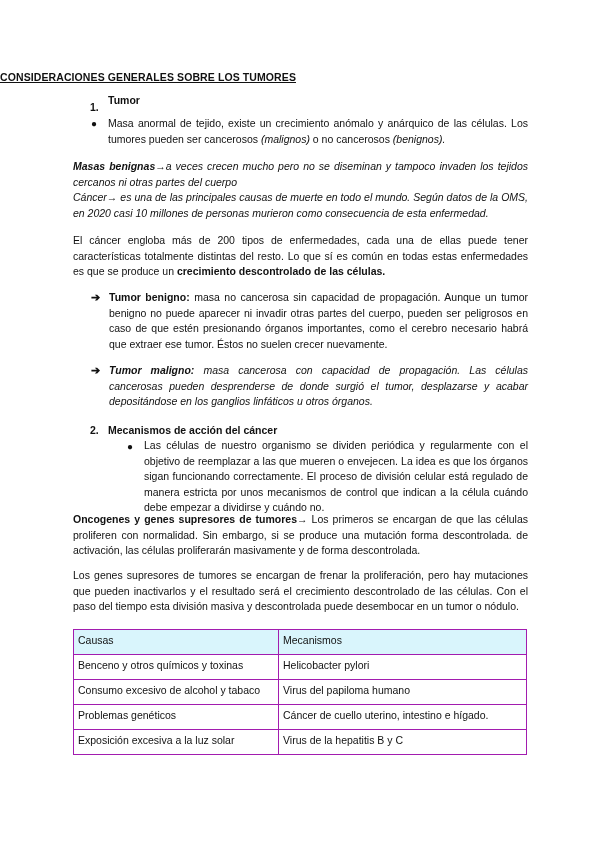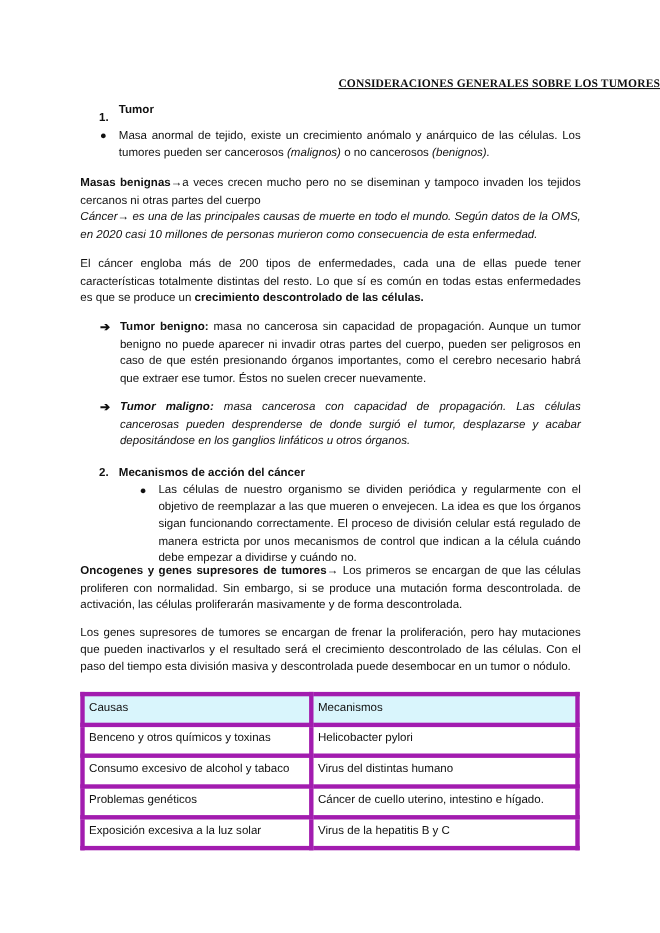--- a/index.html
+++ b/index.html
@@ -1,47 +1,47 @@
 <!DOCTYPE html>
 <html><head>
 <meta charset="utf-8">
 <style>
   html, body { margin:0; padding:0; background:#ffffff; }
   body { width:600px; height:848px; position:relative; overflow:hidden;
          font-family:"Liberation Sans", sans-serif; color:#111; }
   .page { position:absolute; left:0; top:0; width:600px; height:848px; }
-  .title { position:absolute; top:71px; left:0; width:600px; text-align:right;
-           font-weight:bold; font-size:10.5px; text-decoration:underline; letter-spacing:0.1px;font-family:Liberation Serif, serif; }
+  .title { position:absolute; top:71px; left:0; width:600px; text-align:left;
+           font-weight:bold; font-size:10.5px; text-decoration:underline; letter-spacing:0.1px; }
   .txt { position:absolute; font-size:10.5px; line-height:15.6px; text-align:justify; }
   .b { font-weight:bold; }
   .i { font-style:italic; }
   .num { position:absolute; font-size:10.5px; font-weight:bold; }
   .bullet { position:absolute; font-size:10px; }
   .arrow { position:absolute; font-size:11px; font-weight:bold; }
   table { position:absolute; left:73px; top:629px; width:454px; border-collapse:collapse;
           font-size:10.5px; }
-  td { border:4px solid #a21caf; padding:4px 4px 7px 4px; vertical-align:top; line-height:13px; }
+  td { border:1px solid #a21caf; padding:4px 4px 7px 4px; vertical-align:top; line-height:13px; }
   td.c1 { width:196px; text-align:justify; }
   tr.head td { background:#d9f5fc; }
 </style>
 </head>
 <body>
 
 <div class="page">
 
   <div class="title">CONSIDERACIONES GENERALES SOBRE LOS TUMORES</div>
 
   <div class="num" style="left:90px; top:101px;">1.</div>
   <div class="num" style="left:108px; top:94px;">Tumor</div>
   <div class="bullet" style="left:91px; top:118px;">●</div>
   <div class="txt" style="left:108px; top:116px; width:420px;">
     <span>Masa anormal de tejido, existe un crecimiento anómalo y anárquico de las células. Los tumores pueden ser cancerosos </span><span class="i">(malignos)</span><span> o no cancerosos </span><span class="i">(benignos).</span>
   </div>
 
-  <div class="txt" style="left:73px; top:159px; width:455px;">
+  <div class="txt" style="left:73px; top:159px; width:455px;font-style:italic;">
     <span class="b">Masas benignas</span><span>→a veces crecen mucho pero no se diseminan y tampoco invaden los tejidos cercanos ni otras partes del cuerpo</span>
   </div>
 
   <div class="txt" style="left:73px; top:190px; width:455px;font-style:italic;">Cáncer→ es una de las principales causas de muerte en todo el mundo. Según datos de la OMS, en 2020 casi 10 millones de personas murieron como consecuencia de esta enfermedad.</div>
 
   <div class="txt" style="left:73px; top:233px; width:455px;">
     <span>El cáncer engloba más de 200 tipos de enfermedades, cada una de ellas puede tener características totalmente distintas del resto. Lo que sí es común en todas estas enfermedades es que se produce un </span><span class="b">crecimiento descontrolado de las células.</span>
   </div>
 
   <div class="arrow" style="left:91px; top:291px;">➔</div>
@@ -70,21 +70,21 @@
         <tr class="head">
       <td class="c1">Causas</td>
       <td>Mecanismos</td>
     </tr>
     <tr>
       <td class="c1">Benceno y otros químicos y toxinas</td>
       <td>Helicobacter pylori</td>
     </tr>
     <tr>
       <td class="c1">Consumo excesivo de alcohol y tabaco</td>
-      <td>Virus del distintas humano</td>
+      <td>Virus del papiloma humano</td>
     </tr>
     <tr>
       <td class="c1">Problemas genéticos</td>
       <td>Cáncer de cuello uterino, intestino e hígado.</td>
     </tr>
     <tr>
       <td class="c1">Exposición excesiva a la luz solar</td>
       <td>Virus de la hepatitis B y C</td>
     </tr>
   </tbody>

